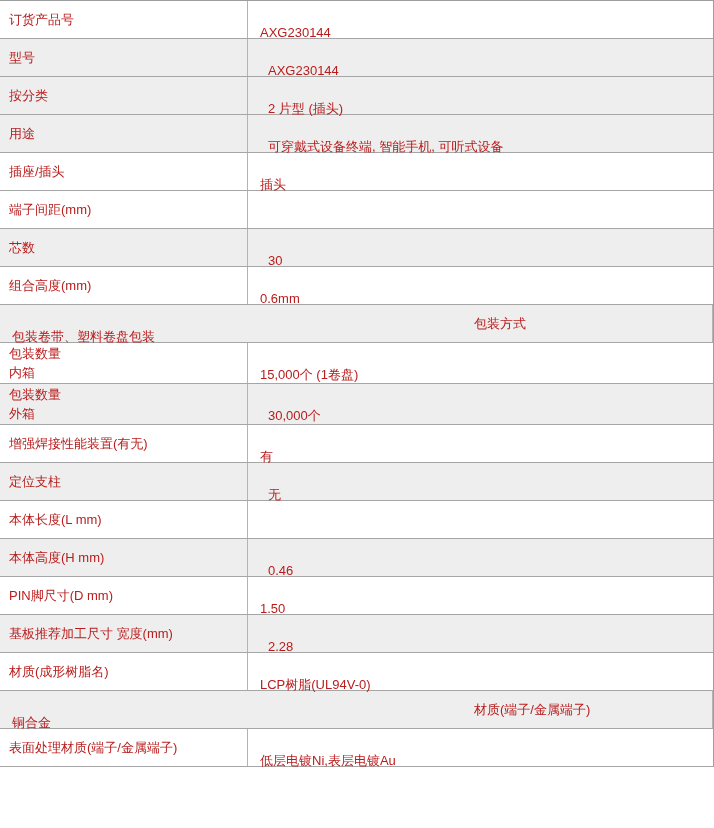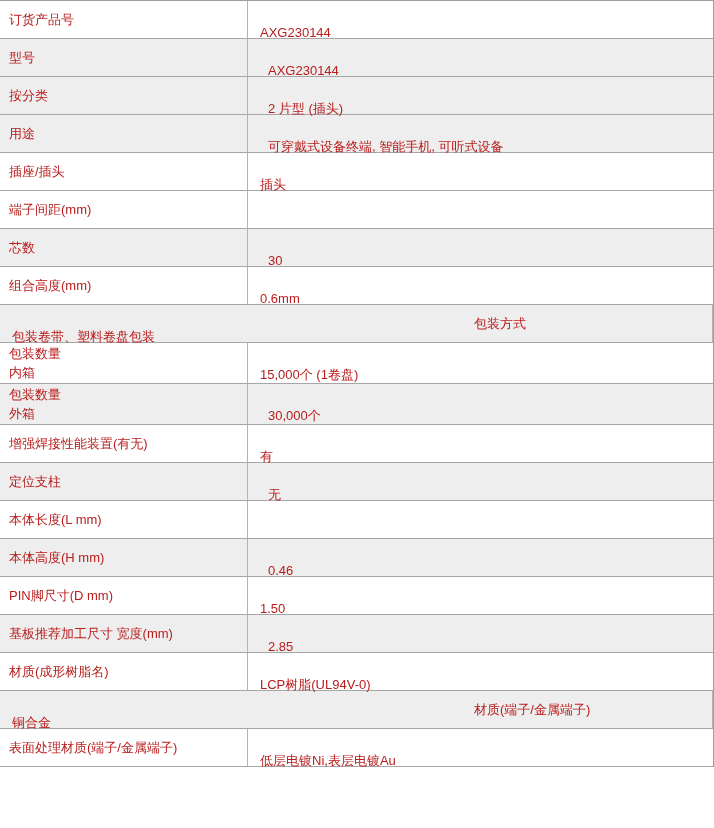--- a/index.html
+++ b/index.html
@@ -118,21 +118,21 @@
     <div class="row alt">
       <div class="cell label">本体高度(H mm)</div>
       <div class="cell value">0.46</div>
     </div>
     <div class="row">
       <div class="cell label">PIN脚尺寸(D mm)</div>
       <div class="cell value">1.50</div>
     </div>
     <div class="row alt">
       <div class="cell label">基板推荐加工尺寸 宽度(mm)</div>
-      <div class="cell value">2.85</div>
+      <div class="cell value">2.28</div>
     </div>
     <div class="row">
       <div class="cell label">材质(成形树脂名)</div>
       <div class="cell value">LCP树脂(UL94V-0)</div>
     </div>
     <div class="row alt">
       <div class="cell value">铜合金</div>
       <div class="cell label">材质(端子/金属端子)</div>
     </div>
     <div class="row">

